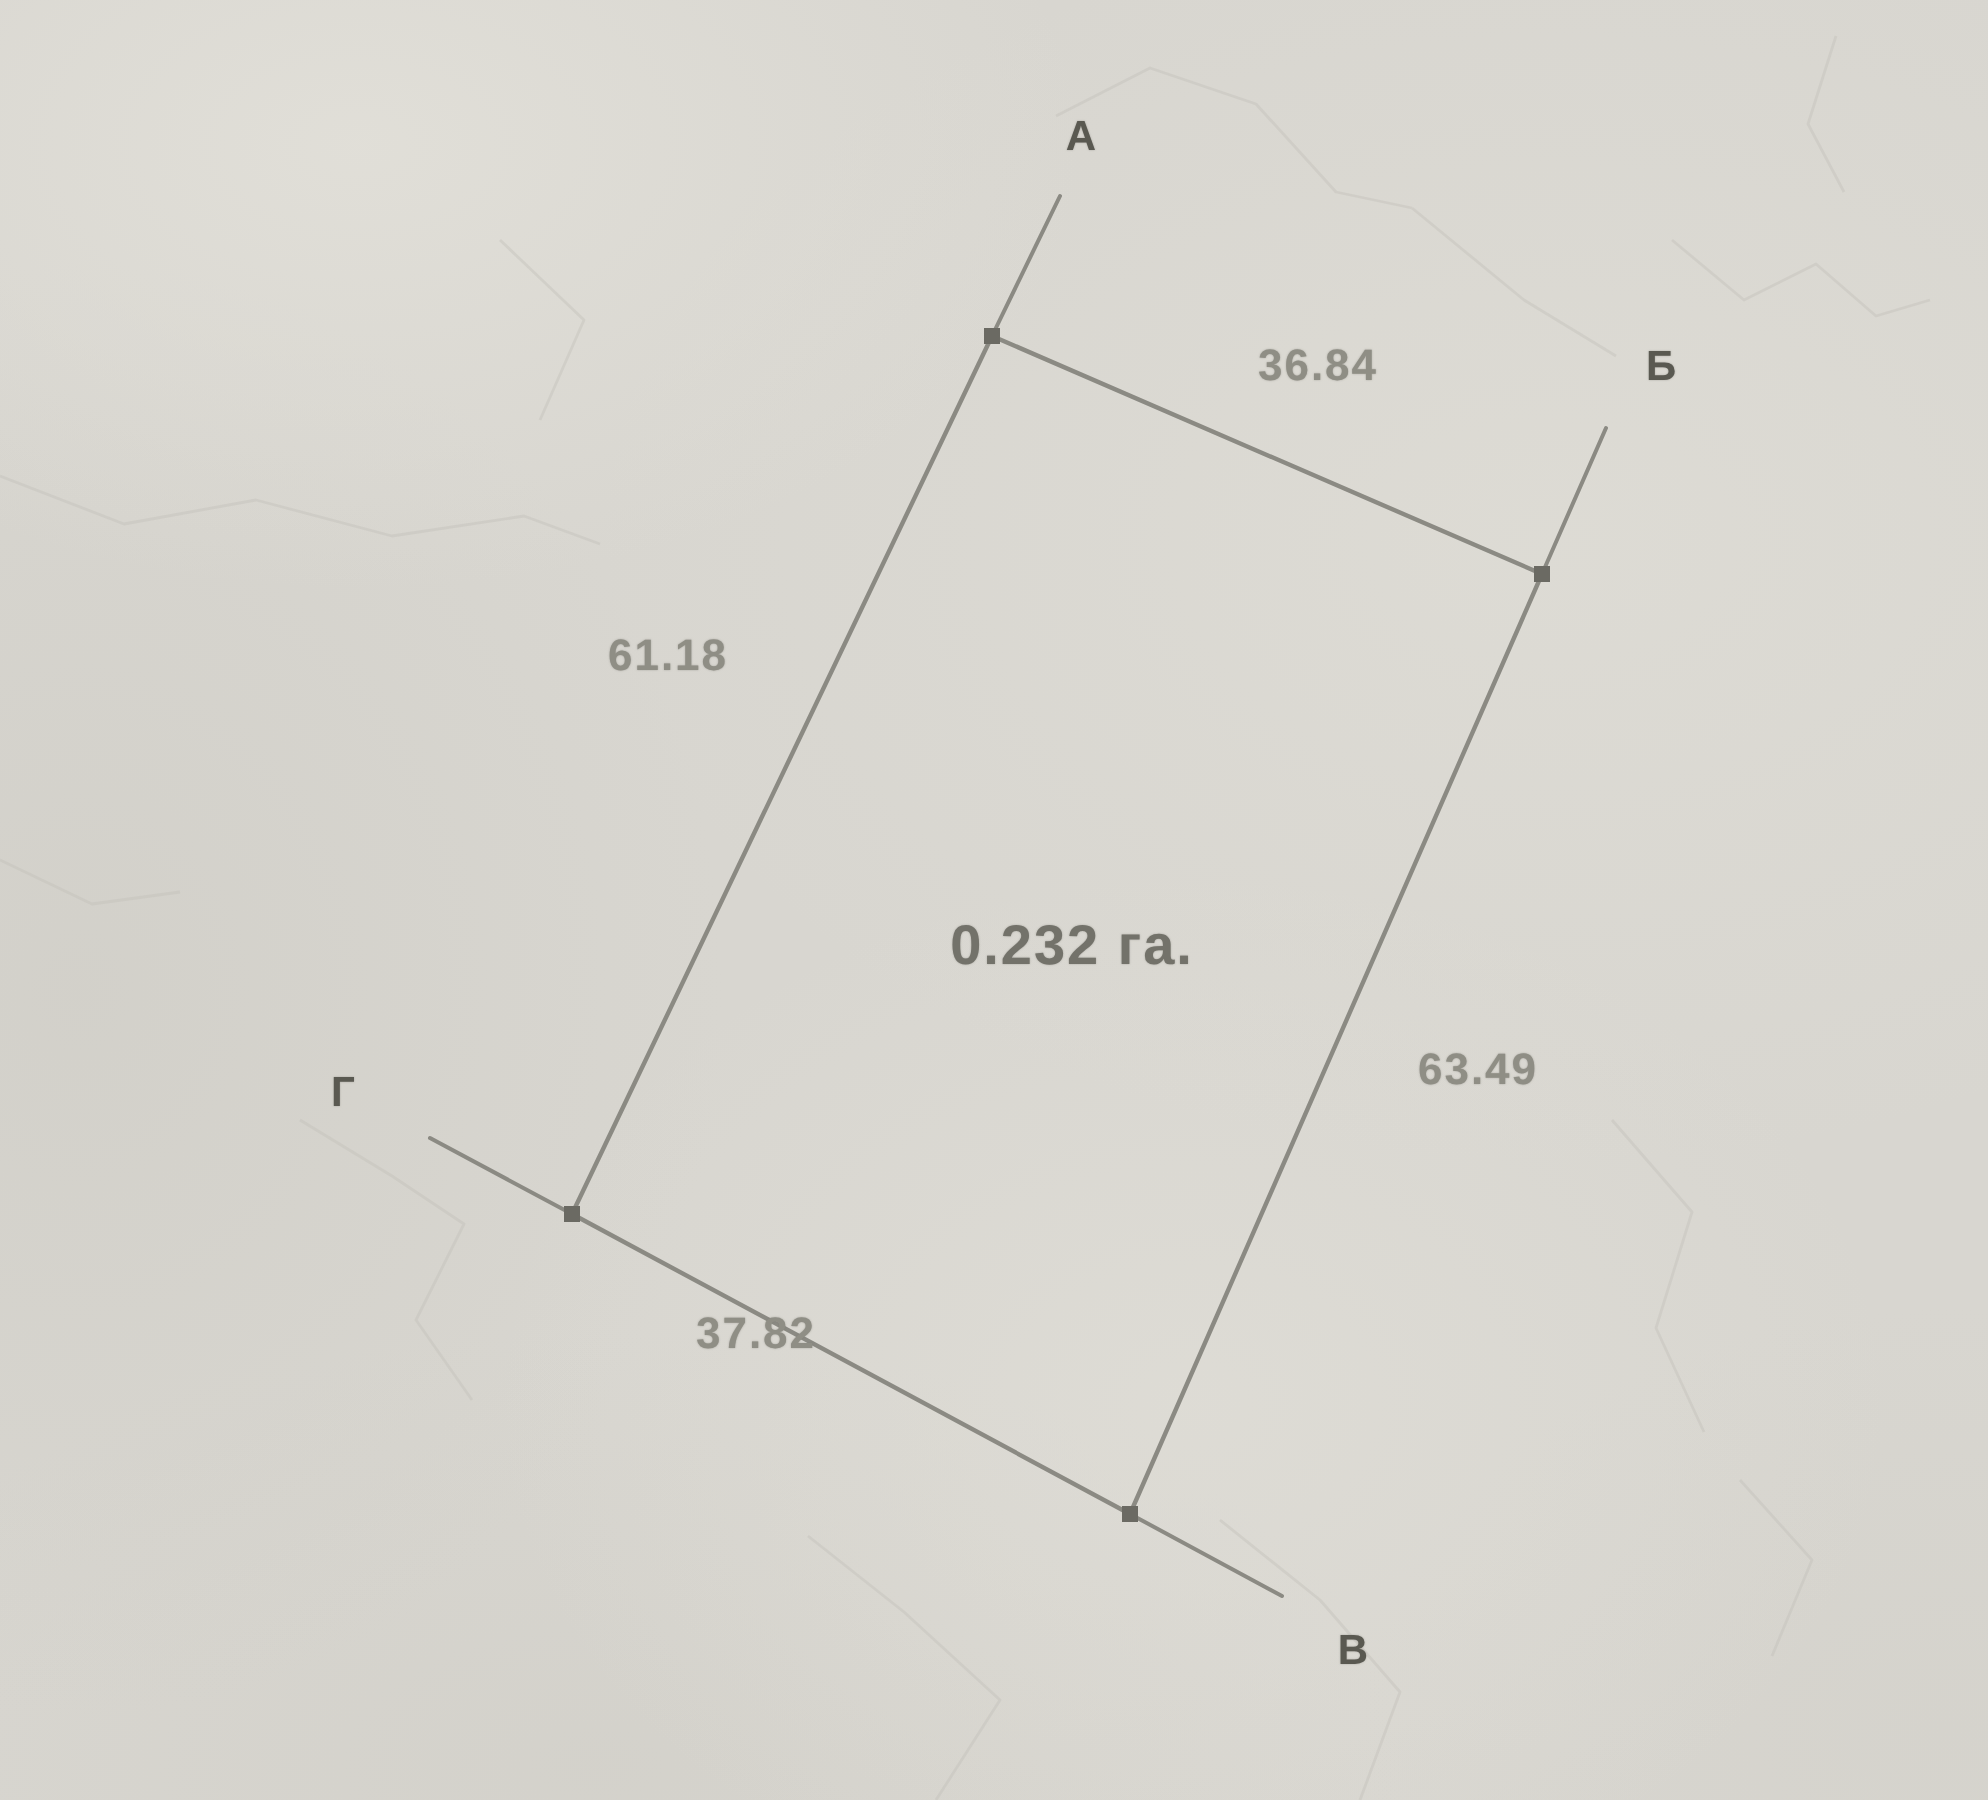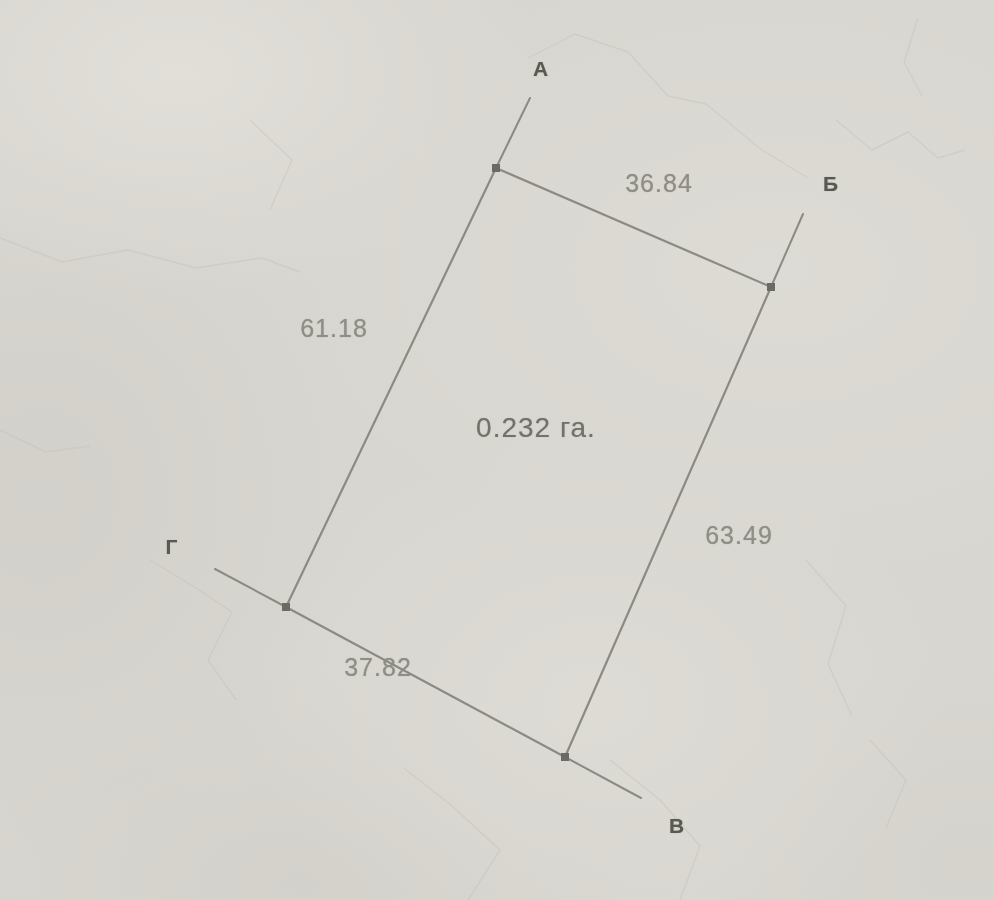--- a/index.html
+++ b/index.html
@@ -37,30 +37,31 @@
     text-shadow: 0 0 1px rgba(120,119,112,0.55);
     user-select: none;
   }
   .corner-letter {
     font-size: 21px;
     font-weight: 700;
     color: #5a5951;
     letter-spacing: 1px;
   }
   .measure {
-    font-size: 25px;
-    font-weight: 400;
+    font-size: 22px;
+    font-weight: 700;
     color: #8f8e85;
     letter-spacing: 1px;
   }
   .area-label {
     font-size: 28px;
-    font-weight: 400;
+    font-weight: 700;
     color: #73726a;
     letter-spacing: 1px;
+    margin-top: 45px;
   }
 </style>
 </head>
 <body>
 
 <div class="page">
 
   <svg class="plan-svg" viewBox="0 0 994 900" xmlns="http://www.w3.org/2000/svg">
 
     <g stroke="#c4c2bb" stroke-width="1.4" fill="none" opacity="0.45" stroke-linejoin="round">

